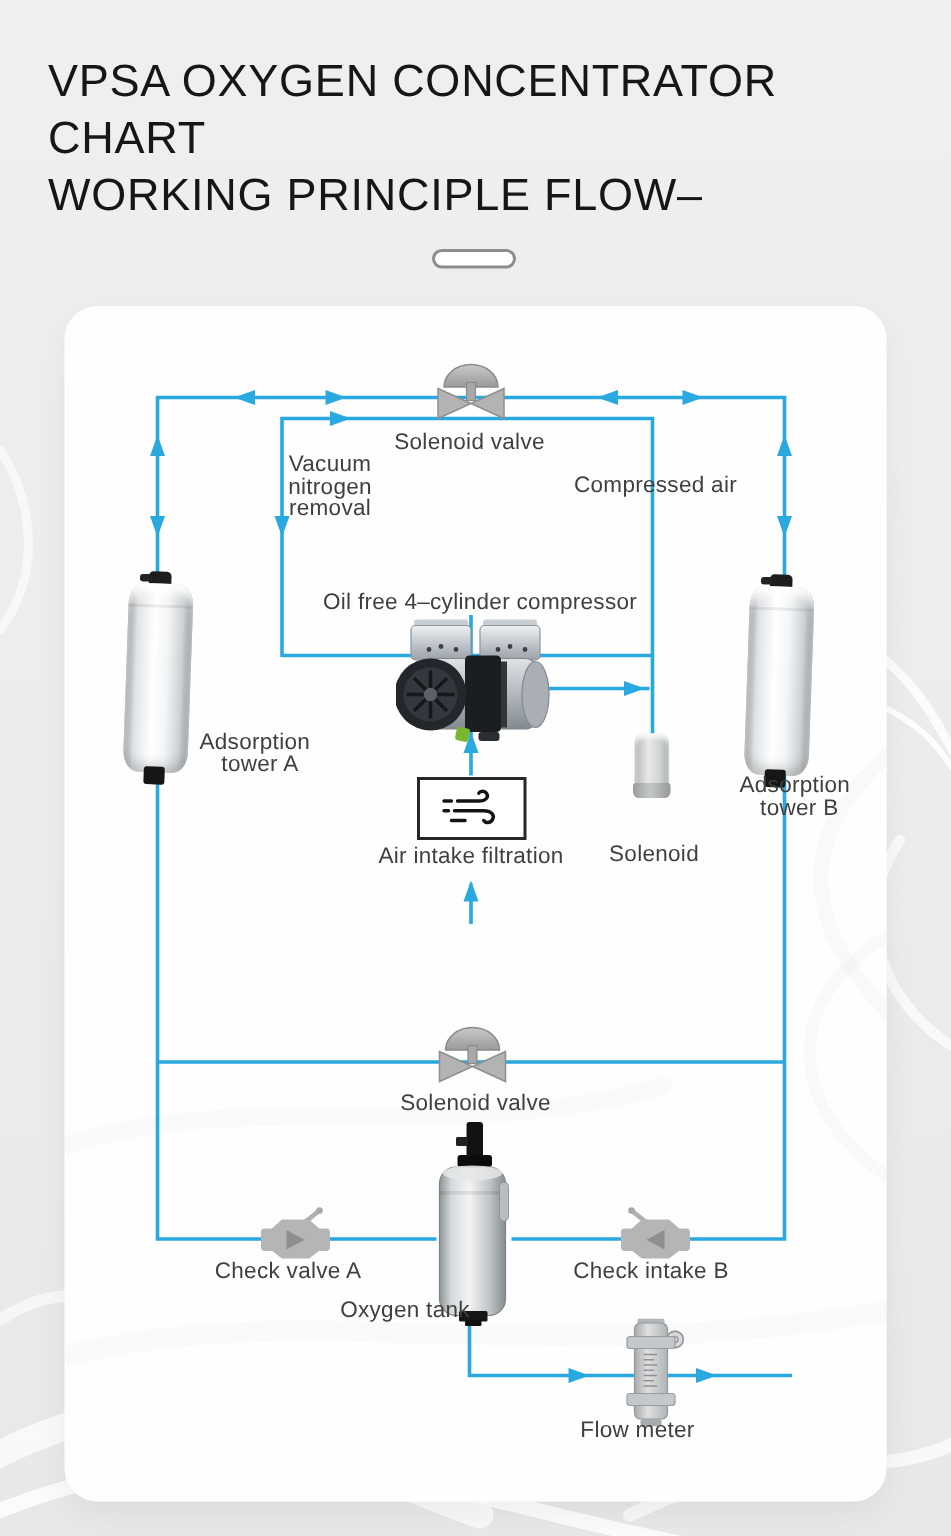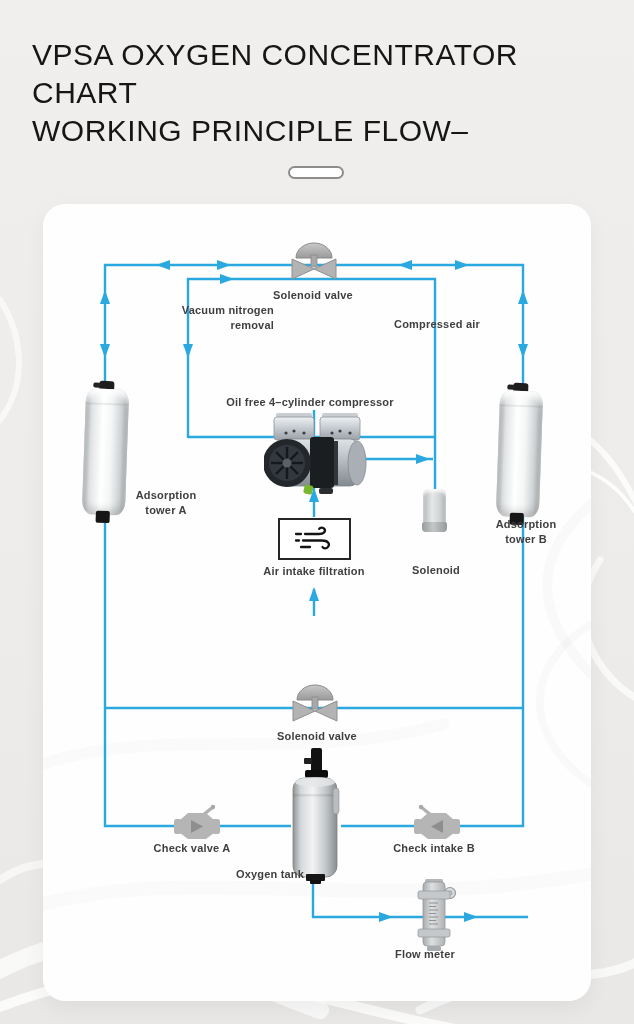--- a/index.html
+++ b/index.html
@@ -20,26 +20,26 @@
   }
   .card{
     position:absolute;left:43px;top:204px;width:548px;height:797px;z-index:1;
     background:#fefefe;border-radius:22px;
     box-shadow:0 8px 22px rgba(0,0,0,0.05), inset 0 0 60px rgba(255,255,255,0.6);
   }
   .card-swirls{position:absolute;left:43px;top:204px;width:548px;height:797px;z-index:2;border-radius:22px;overflow:hidden;}
   .lines{position:absolute;left:0;top:0;width:634px;height:1024px;z-index:3;}
   .equip{position:absolute;z-index:4;}
   .lbl{
-    position:absolute;z-index:6;color:#3f3f3f;font-size:11px;line-height:14.5px;
-    font-weight:700;letter-spacing:.2px;text-align:center;white-space:nowrap;
+    position:absolute;z-index:6;color:#3f3f3f;font-size:15px;line-height:14.5px;
+    font-weight:400;letter-spacing:.2px;text-align:center;white-space:nowrap;
   }
   .lbl.center{transform:translateX(-50%);}
-  .lbl.wrap{white-space:normal;text-align:right;}
-  .lbl.leftalign{text-align:center;}
+  .lbl.wrap{white-space:normal;}
+  .lbl.leftalign{text-align:right;}
   
   .tower{position:absolute;z-index:4;}
   .tower .fit-top{position:absolute;left:13px;top:0;width:15px;height:11px;background:#1d1d1d;border-radius:3px;}
   .tower .fit-top:before{content:"";position:absolute;left:-6px;top:2px;width:8px;height:5px;background:#222;border-radius:2px;}
   .tower .body{
     position:absolute;left:0;top:8px;width:43px;height:126px;
     background:linear-gradient(90deg,#989da0 0%,#dfe2e4 14%,#ffffff 42%,#f4f5f6 62%,#cdd1d3 86%,#8f9497 100%);
     border-radius:10px/14px;
     box-shadow:inset 0 6px 6px rgba(255,255,255,.9), inset 0 -5px 8px rgba(0,0,0,.18);
   }
@@ -282,21 +282,21 @@
     <line x1="17" y1="38" x2="26" y2="38"></line>
       <line x1="17" y1="41.5" x2="24" y2="41.5"></line>
     <line x1="17" y1="45" x2="26" y2="45"></line>
   </g>
   <rect x="15" y="67" width="14" height="5" rx="1.5" fill="#a9acae"></rect>
 </svg>
 
 <div class="lbl center" style="left:313px;top:288px;">Solenoid valve</div>
 <div class="lbl center wrap" style="left:220px;top:303px;width:108px;">Vacuum nitrogen removal</div>
 <div class="lbl center" style="left:437px;top:317px;text-align:center;">Compressed air</div>
-<div class="lbl center" style="left:310px;top:395px;">Oil free 4–cylinder compressor</div>
+<div class="lbl center" style="left:320px;top:395px;">Oil free 4–cylinder compressor</div>
 <div class="lbl wrap leftalign" style="left:133px;top:488px;width:66px;">Adsorption tower A</div>
 <div class="lbl wrap leftalign" style="left:493px;top:517px;width:66px;">Adsorption tower B</div>
 <div class="lbl center" style="left:314px;top:564px;">Air intake filtration</div>
 <div class="lbl center" style="left:436px;top:563px;">Solenoid</div>
 <div class="lbl center" style="left:317px;top:729px;">Solenoid valve</div>
 <div class="lbl center" style="left:192px;top:841px;">Check valve A</div>
 <div class="lbl center" style="left:434px;top:841px;">Check intake B</div>
 <div class="lbl center" style="left:270px;top:867px;">Oxygen tank</div>
 <div class="lbl center" style="left:425px;top:947px;">Flow meter</div>
 

